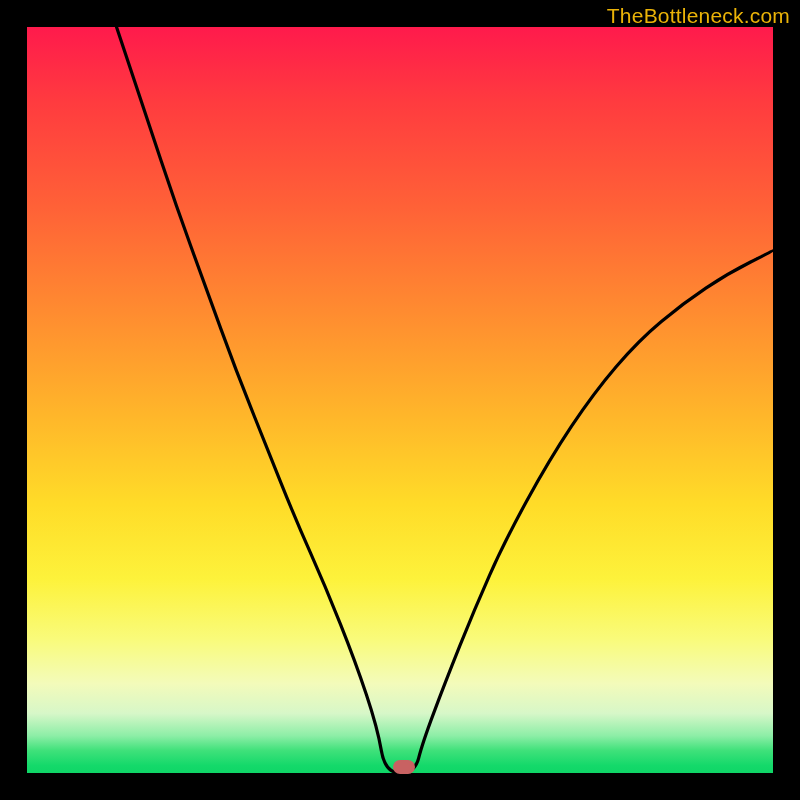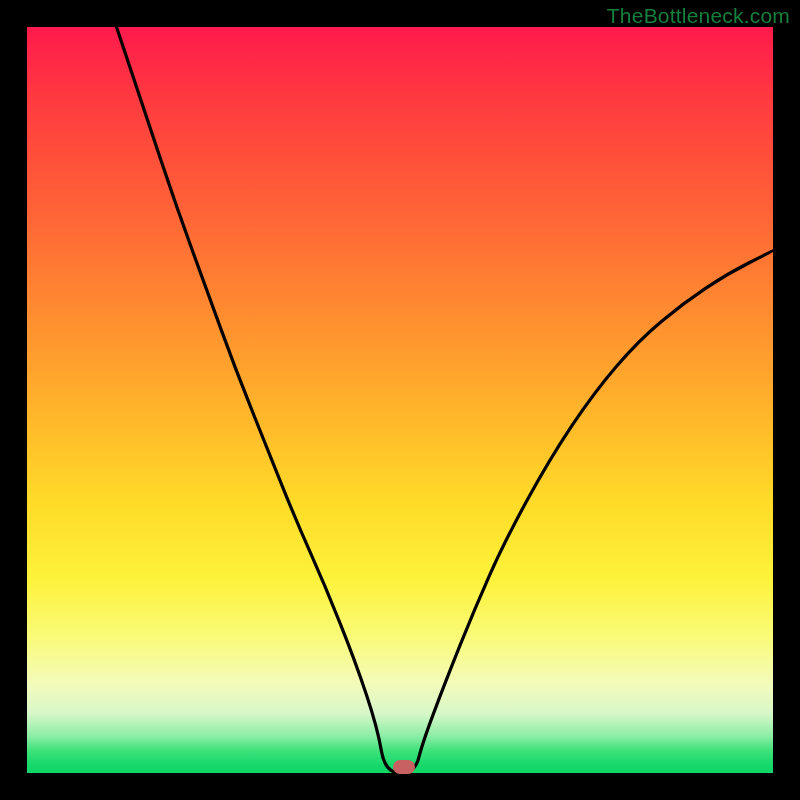--- a/index.html
+++ b/index.html
@@ -38,21 +38,21 @@
       #8deea7 95%,
       #3fe17a 97%,
       #14d96a 99%,
       #0fd667 100%
     );
   }
   .watermark {
     position: absolute;
     top: 4px;
     right: 10px;
-    color: #15803d;
+    color: #eab308;
     font-size: 21px;
     font-weight: 500;
     letter-spacing: 0.2px;
     user-select: none;
   }
   svg.curve {
     position: absolute;
     left: 0;
     top: 0;
     width: 746px;

